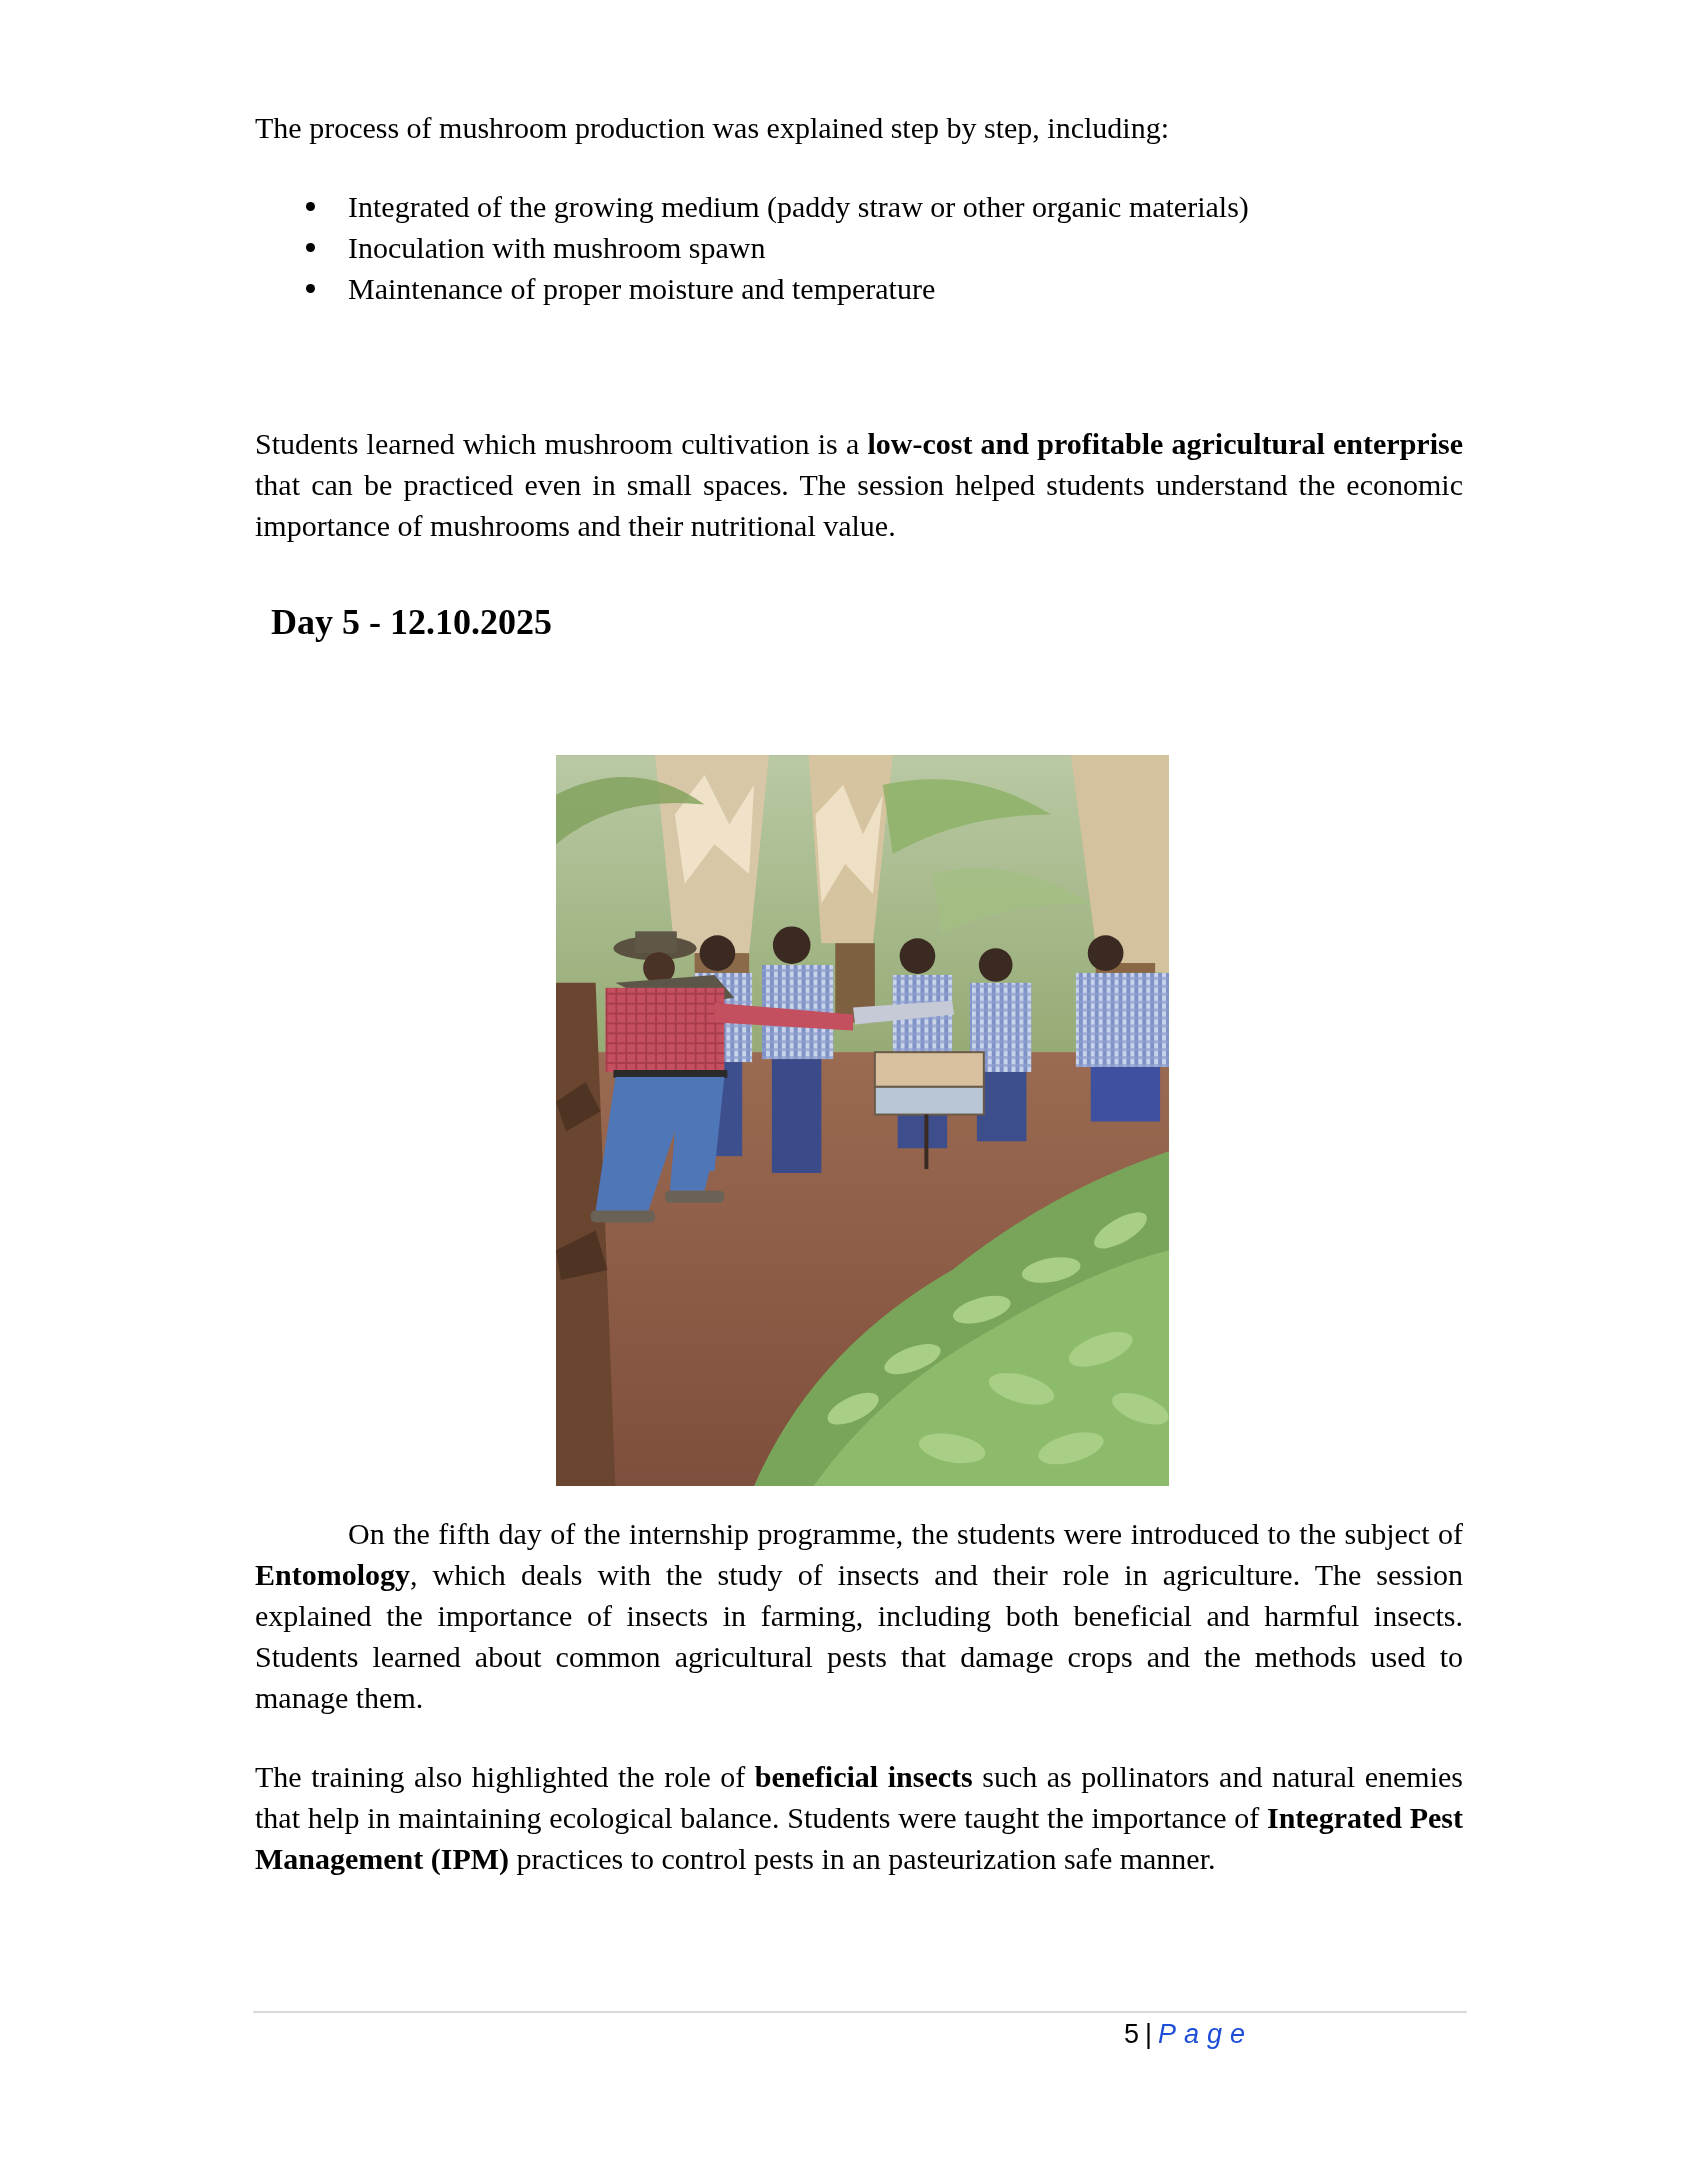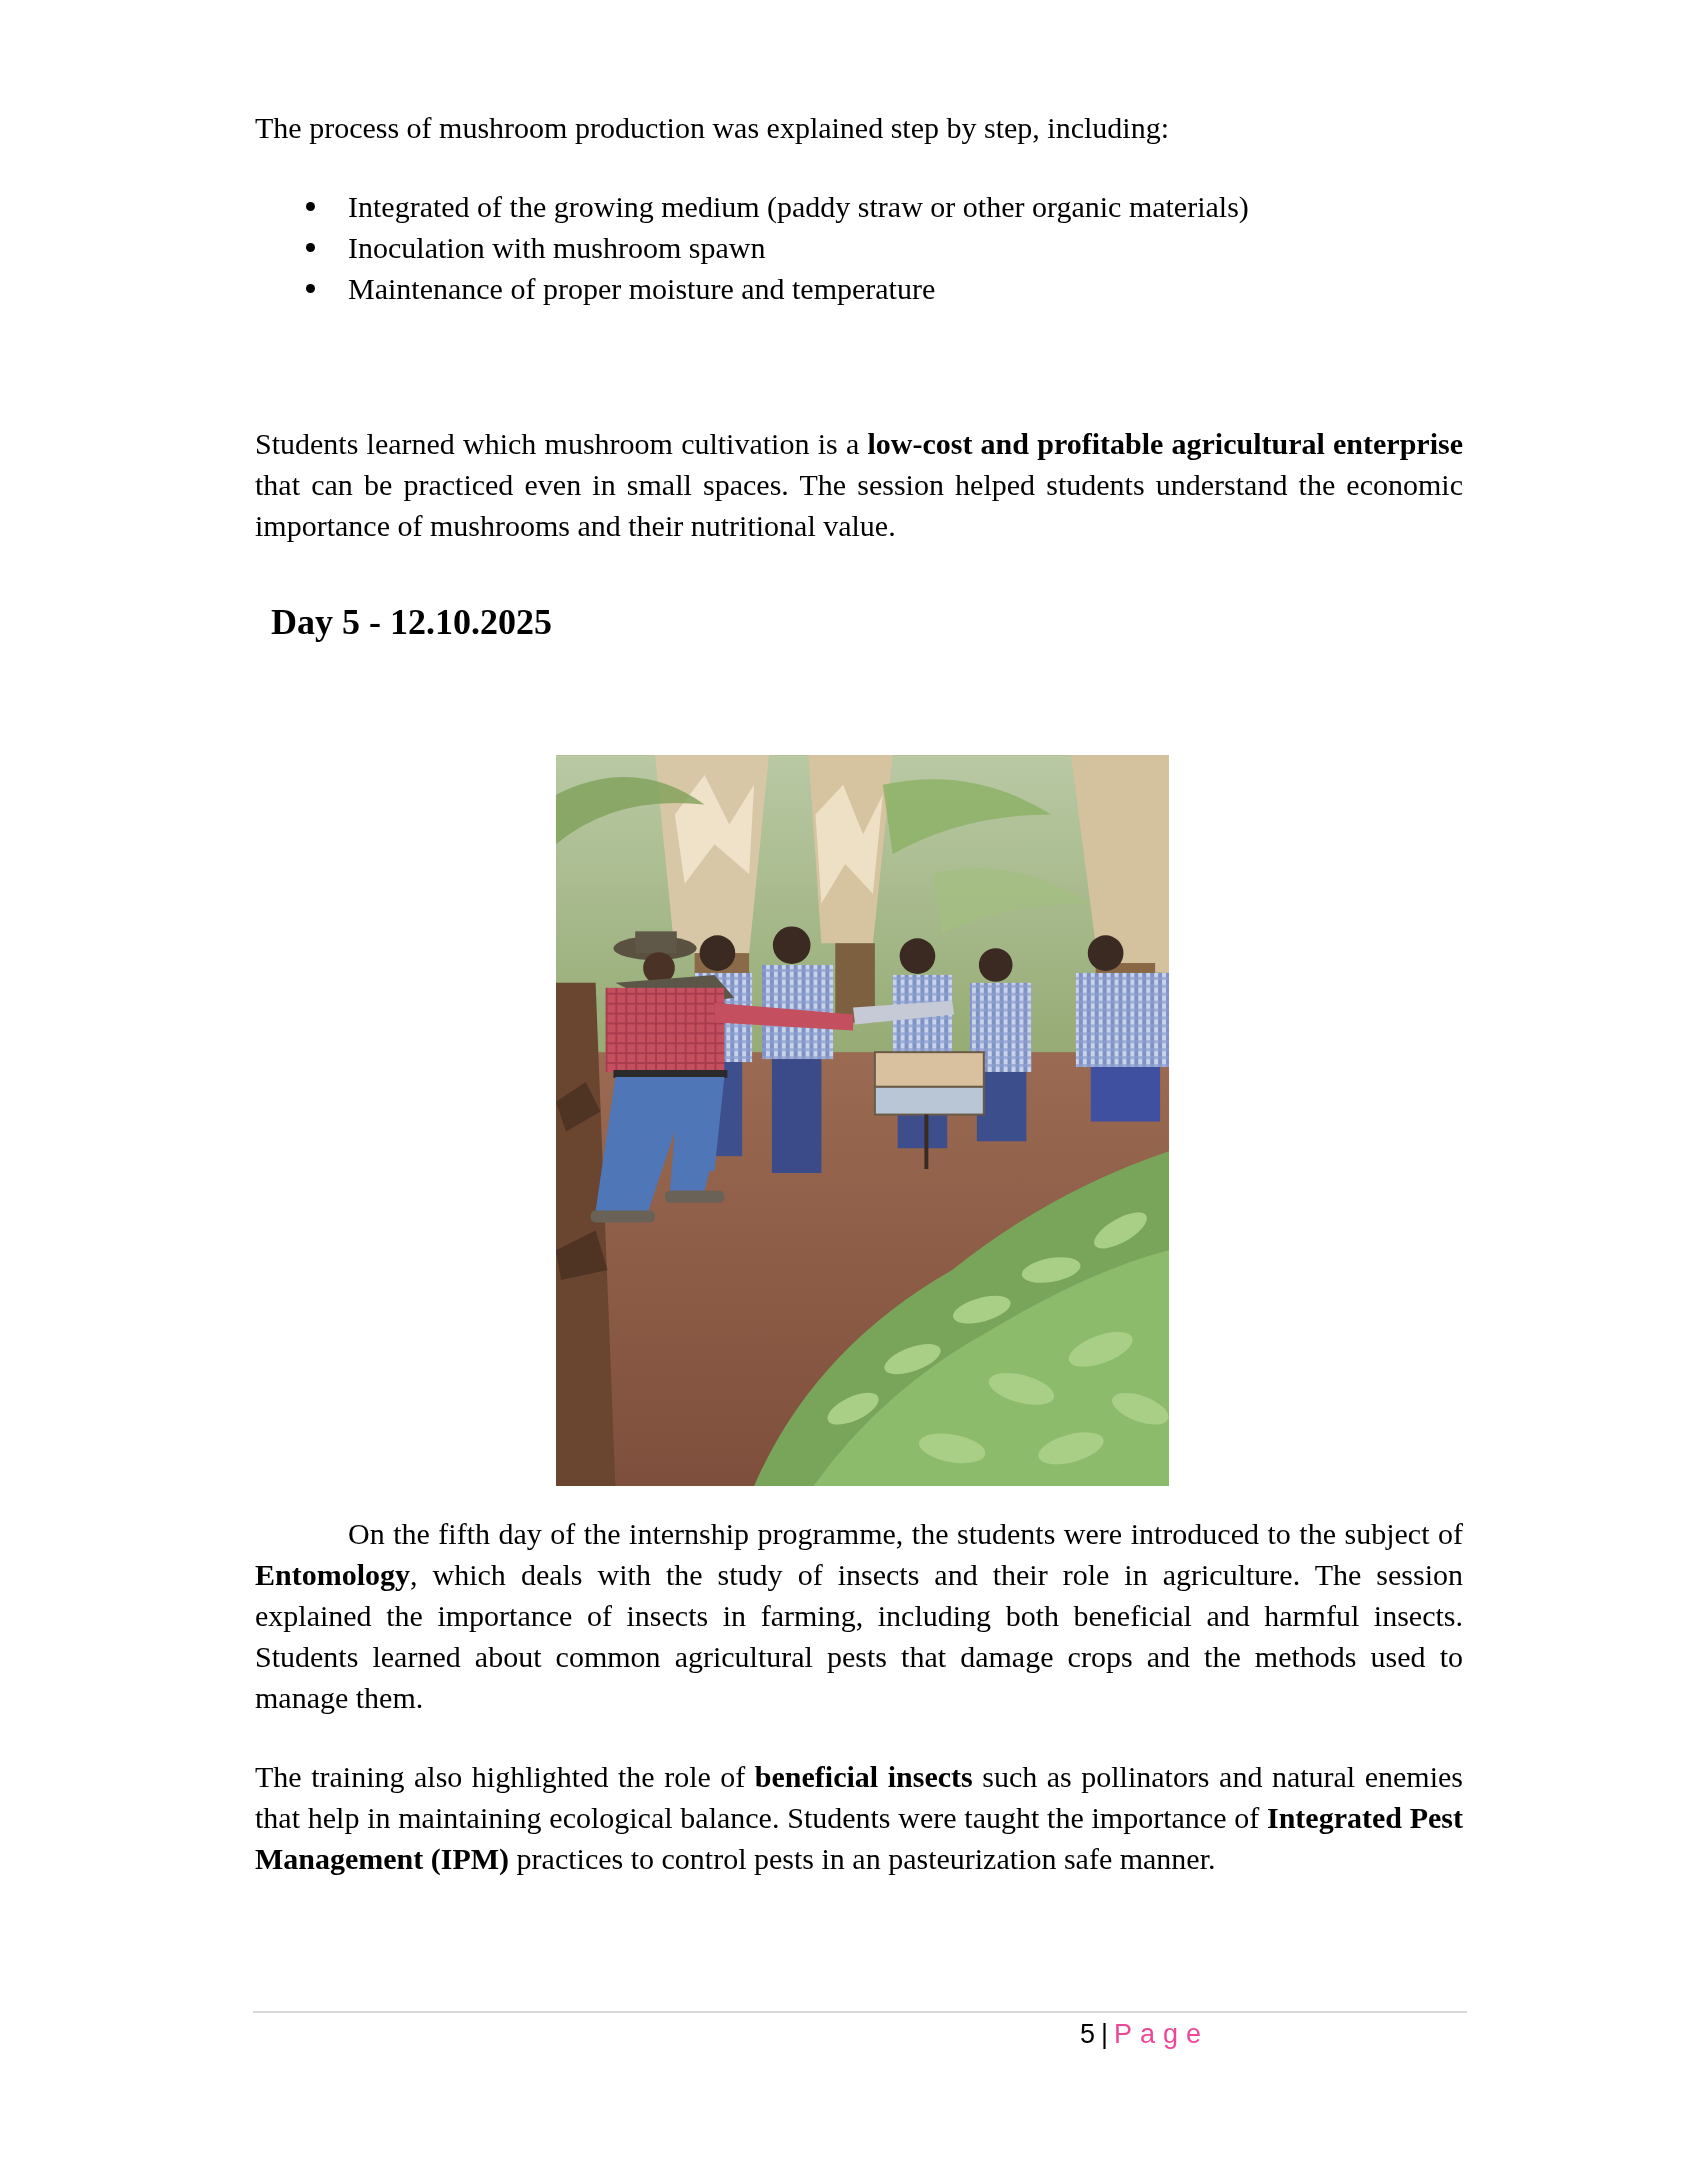--- a/index.html
+++ b/index.html
@@ -1,18 +1,18 @@
 <!DOCTYPE html>
 <html><head>
 <meta charset="utf-8">
 <style>
   html, body { margin: 0; padding: 0; background: #ffffff; }
   body { width: 1683px; height: 2178px; position: relative; overflow: hidden;
          font-family: "Liberation Serif", "DejaVu Serif", serif; color: #000; }
-  .page { position: absolute; left: 0; top: 0; width: 1437px; height: 2178px; }
+  .page { position: absolute; left: 0; top: 0; width: 1437px; height: 2178px; padding-left: 44px; }
   .p { position: absolute; left: 255px; width: 1208px; font-size: 30px; line-height: 41px;
        text-align: justify; margin: 0; }
   .p b { font-weight: bold; }
   .intro { top: 107px; }
   ul.bullets { position: absolute; left: 255px; top: 186px; margin: 0; padding: 0; list-style: none;
        font-size: 30px; line-height: 41px; }
   ul.bullets li { position: relative; padding-left: 93px; }
   ul.bullets li .dot { position: absolute; left: 51px; top: 16px; width: 9px; height: 9px;
        border-radius: 50%; background: #000; }
   .para1 { top: 423px; }
@@ -21,21 +21,21 @@
   .h-topic { top: 665px; }
   .photo { position: absolute; left: 556px; top: 755px; width: 613px; height: 731px; overflow: hidden;
        background: #8f5a44; }
   .para2 { top: 1513px; text-indent: 93px; }
   .para3 { top: 1756px; }
   .footer-line { position: absolute; left: 253px; top: 2011px; width: 1214px; height: 2px; background: #d9d9d9; }
   .footer { position: absolute; right: 228px; top: 2016px; font-family: "Liberation Sans", "DejaVu Sans", sans-serif;
        font-size: 27px; line-height: 36px; }
   .footer .num { color: #000; }
   .footer .bar { color: #000; margin: 0 6px; }
-  .footer .pg { color: #ec4899; letter-spacing: 8px; }
+  .footer .pg { color: #1d4ed8; letter-spacing: 8px; font-style: italic; }
 </style>
 </head>
 <body>
 
 <div class="page">
 
   <p class="p intro">The process of mushroom production was explained step by step, including:</p>
 
   <ul class="bullets">
     <li><span class="dot"></span><span>Integrated of the growing medium (paddy straw or other organic materials)</span></li>

